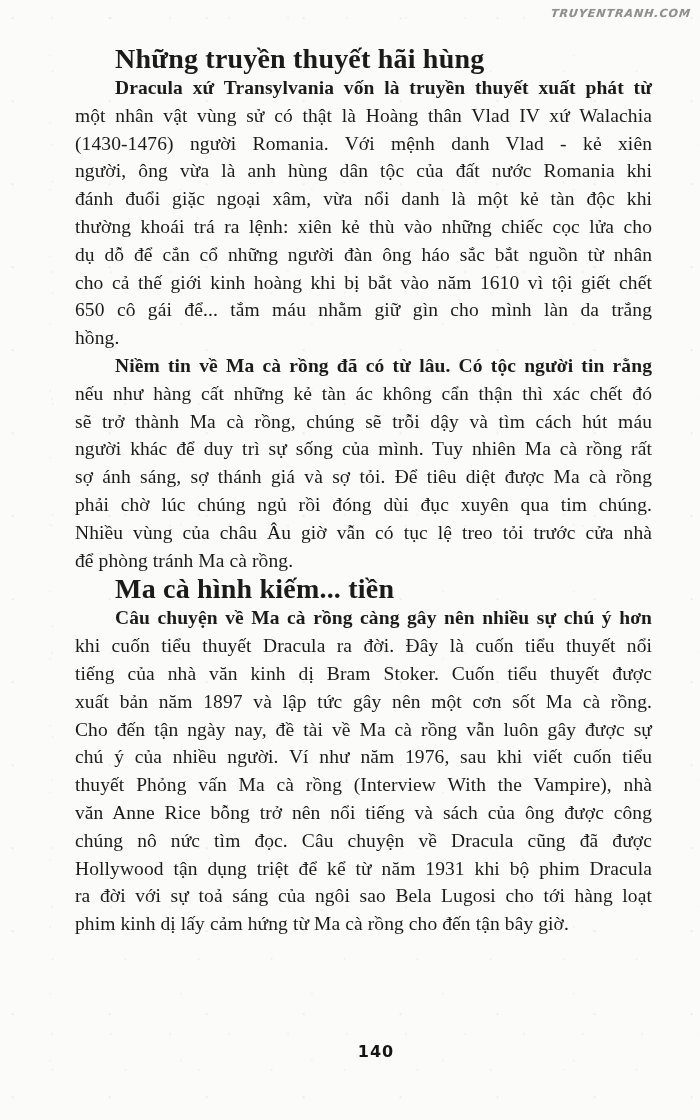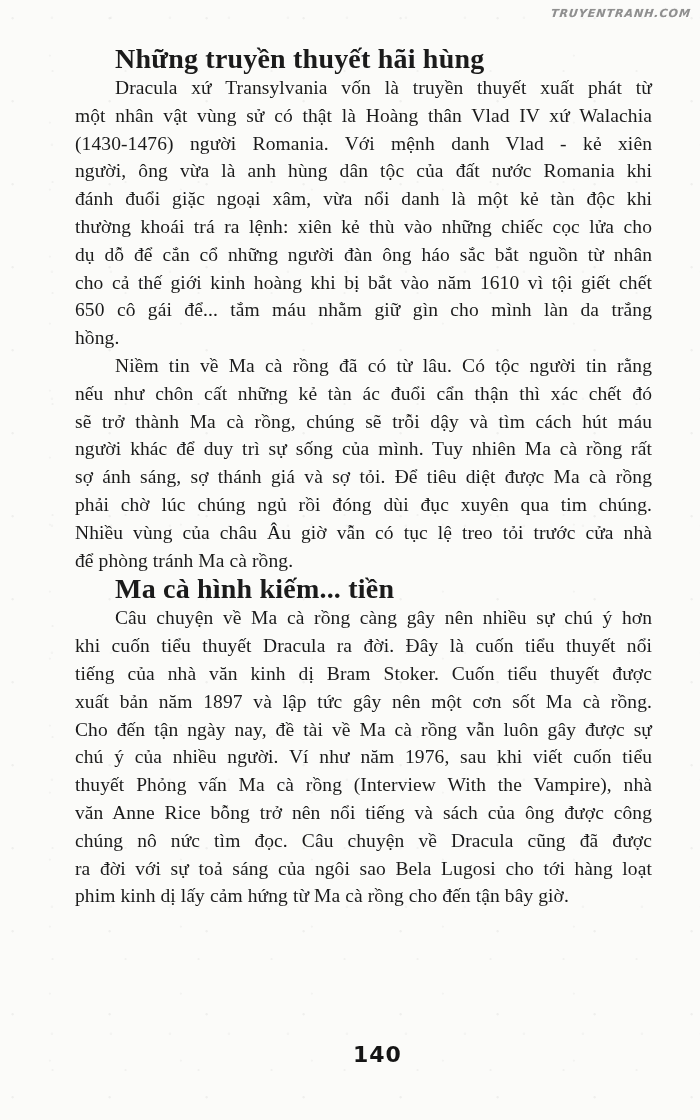--- a/index.html
+++ b/index.html
@@ -55,29 +55,30 @@
     padding-left: 40px;
     letter-spacing: .2px;
   }
   .line {
     font-size: 19.5px;
     line-height: 27.8px;
     text-align: justify;
     text-align-last: justify;
     letter-spacing: .1px;
   }
-  .line.first { padding-left: 40px; }
+  .line.first { padding-left: 40px; font-weight: bold; }
   .line.last  { text-align-last: left; }
   .page-number {
     position: absolute;
     top: 1042px;
     left: 353px;
     width: 46px;
+    text-align: center;
     font-family: "DejaVu Sans", sans-serif;
-    font-size: 22px;
+    font-size: 16px;
     font-weight: bold;
     color: #151515;
     letter-spacing: 1px;
   }
 </style>
 </head>
 <body>
 
 <div class="watermark">TRUYENTRANH.COM</div>
 
@@ -90,37 +91,38 @@
       <div class="line">người, ông vừa là anh hùng dân tộc của đất nước Romania khi</div>
       <div class="line">đánh đuổi giặc ngoại xâm, vừa nổi danh là một kẻ tàn độc khi</div>
       <div class="line">thường khoái trá ra lệnh: xiên kẻ thù vào những chiếc cọc lửa cho</div>
       <div class="line">dụ dỗ để cắn cổ những người đàn ông háo sắc bắt nguồn từ nhân</div>
       <div class="line">cho cả thế giới kinh hoàng khi bị bắt vào năm 1610 vì tội giết chết</div>
       <div class="line">650 cô gái để... tắm máu nhằm giữ gìn cho mình làn da trắng</div>
       <div class="line last">hồng.</div>
     </div>
     <div>
       <div class="line first">Niềm tin về Ma cà rồng đã có từ lâu. Có tộc người tin rằng</div>
-      <div class="line">nếu như chôn cất những kẻ tàn ác đuổi cẩn thận thì xác chết đó</div>
+      <div class="line">nếu như hàng cất những kẻ tàn ác không cẩn thận thì xác chết đó</div>
       <div class="line">sẽ trở thành Ma cà rồng, chúng sẽ trỗi dậy và tìm cách hút máu</div>
       <div class="line">người khác để duy trì sự sống của mình. Tuy nhiên Ma cà rồng rất</div>
       <div class="line">sợ ánh sáng, sợ thánh giá và sợ tỏi. Để tiêu diệt được Ma cà rồng</div>
       <div class="line">phải chờ lúc chúng ngủ rồi đóng dùi đục xuyên qua tim chúng.</div>
       <div class="line">Nhiều vùng của châu Âu giờ vẫn có tục lệ treo tỏi trước cửa nhà</div>
       <div class="line last">để phòng tránh Ma cà rồng.</div>
     </div>
     <div class="heading">Ma cà hình kiếm... tiền</div>
     <div>
       <div class="line first">Câu chuyện về Ma cà rồng càng gây nên nhiều sự chú ý hơn</div>
       <div class="line">khi cuốn tiểu thuyết Dracula ra đời. Đây là cuốn tiểu thuyết nổi</div>
       <div class="line">tiếng của nhà văn kinh dị Bram Stoker. Cuốn tiểu thuyết được</div>
       <div class="line">xuất bản năm 1897 và lập tức gây nên một cơn sốt Ma cà rồng.</div>
       <div class="line">Cho đến tận ngày nay, đề tài về Ma cà rồng vẫn luôn gây được sự</div>
       <div class="line">chú ý của nhiều người. Ví như năm 1976, sau khi viết cuốn tiểu</div>
       <div class="line">thuyết Phỏng vấn Ma cà rồng (Interview With the Vampire), nhà</div>
       <div class="line">văn Anne Rice bỗng trở nên nổi tiếng và sách của ông được công</div>
       <div class="line">chúng nô nức tìm đọc. Câu chuyện về Dracula cũng đã được</div>
+      <div class="line">Hollywood tận dụng triệt để kể từ năm 1931 khi bộ phim Dracula</div>
       <div class="line">ra đời với sự toả sáng của ngôi sao Bela Lugosi cho tới hàng loạt</div>
       <div class="line last">phim kinh dị lấy cảm hứng từ Ma cà rồng cho đến tận bây giờ.</div>
     </div>
   </div>
 
 <div class="page-number">140</div>
 
 </body></html>

